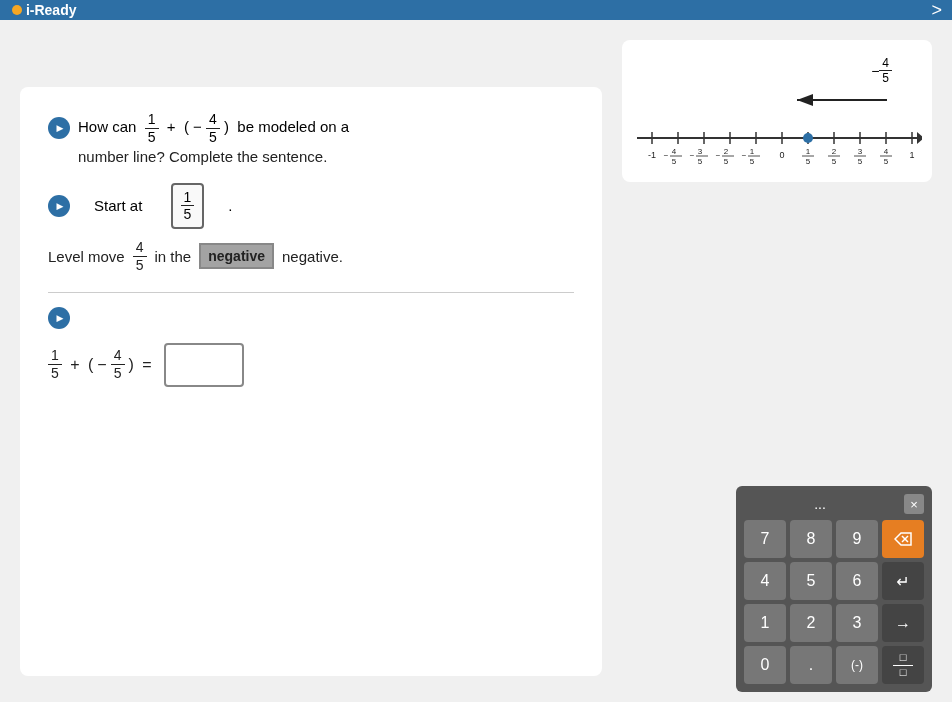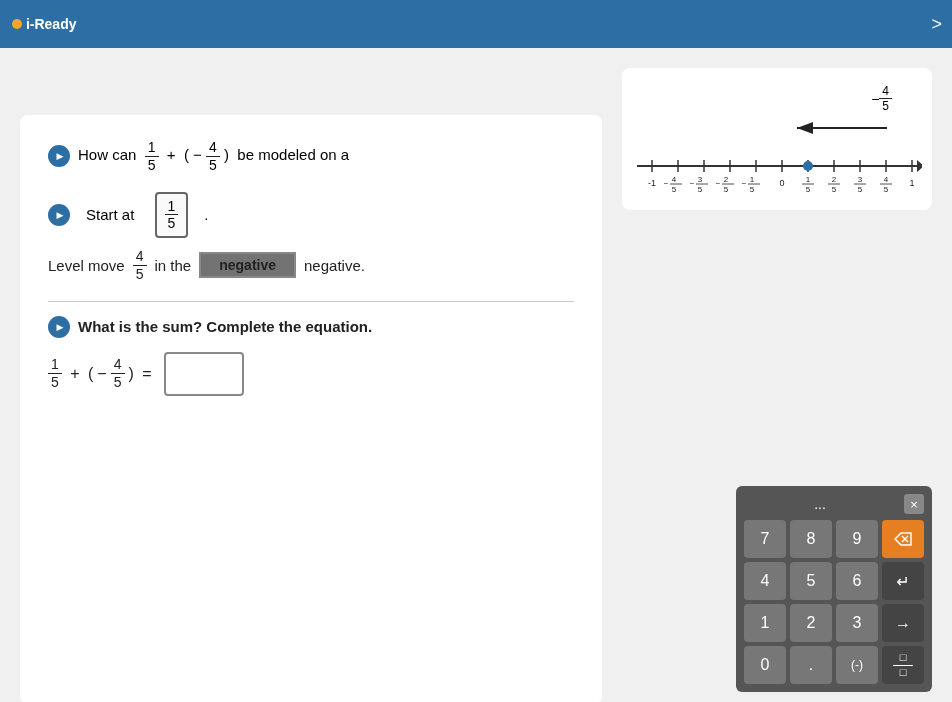--- a/index.html
+++ b/index.html
@@ -10,21 +10,21 @@
       height: 702px;
       overflow: hidden;
       position: relative;
     }
     .header {
       background: #2d6fa5;
       color: white;
       display: flex;
       align-items: center;
       justify-content: center;
-      height: 48px;
+      height: 20px;
       position: relative;
     }
     .header-logo {
       position: absolute;
       left: 12px;
       font-size: 14px;
       font-weight: bold;
       color: white;
     }
     .header-title {
@@ -108,23 +108,23 @@
       display: flex;
       align-items: center;
       gap: 8px;
       margin-top: 10px;
       flex-wrap: wrap;
       font-size: 15px;
       color: #222;
     }
     .answer-box {
       border: 2px solid #888;
-      background: #737373;
+      background: #a3a3a3;
       border-radius: 0;
-      padding: 3px 18px;
+      padding: 3px 7px;
       font-size: 14px;
       color: #222;
       font-weight: bold;
     }
     .divider {
       border: none;
       border-top: 1.5px solid #ccc;
       margin: 18px 0 14px 0;
     }
     .sum-section { font-size: 15px; color: #222; }
@@ -228,21 +228,21 @@
     .iready-dot {
       width: 10px;
       height: 10px;
       border-radius: 50%;
       background: #f5a623;
       display: inline-block;
     }
     .start-at-row {
       display: flex;
       align-items: center;
-      gap: 16px;
+      gap: 24px;
       margin-bottom: 10px;
     }
   </style>
 </head>
 <body>
 
 <div class="header">
   <div class="header-logo">
     <span class="iready-dot"></span>
     <span>i-Ready</span>
@@ -266,20 +266,23 @@
         <span>(</span>
         <span>−</span>
         <span class="fraction">
           <span class="num">4</span>
           <span class="den">5</span>
         </span>
         <span>)</span>
         &nbsp;be modeled on a
       </span>
     </div>
+    <div style="font-size:15px; margin-left:30px; margin-top:2px; color:#222;">
+      number line? Complete the sentence.
+    </div>
 
     <div class="start-at-row" style="margin-top:18px; margin-left:0;">
       <div class="sound-icon"></div>
       <span style="font-size:15px;">Start at&nbsp;</span>
       <div class="start-at-box">
         <span class="fraction">
           <span class="num">1</span>
           <span class="den">5</span>
         </span>
       </div>
@@ -295,21 +298,20 @@
       <span>in the</span>
       <div class="answer-box">negative</div>
       <span>negative.</span>
     </div>
 
     <hr class="divider">
 
     <div class="sum-section">
       <div class="question-label">
         <div class="sound-icon"></div>
-        <span style="font-size:15px; font-weight:bold;">What is the sum? Complete the equation.</span>
       </div>
       <div class="sum-row">
         <span class="math-expr" style="font-size:16px;">
           <span class="fraction">
             <span class="num">1</span>
             <span class="den">5</span>
           </span>
           <span>&nbsp;+&nbsp;</span>
           <span>(</span>
           <span>−</span>

